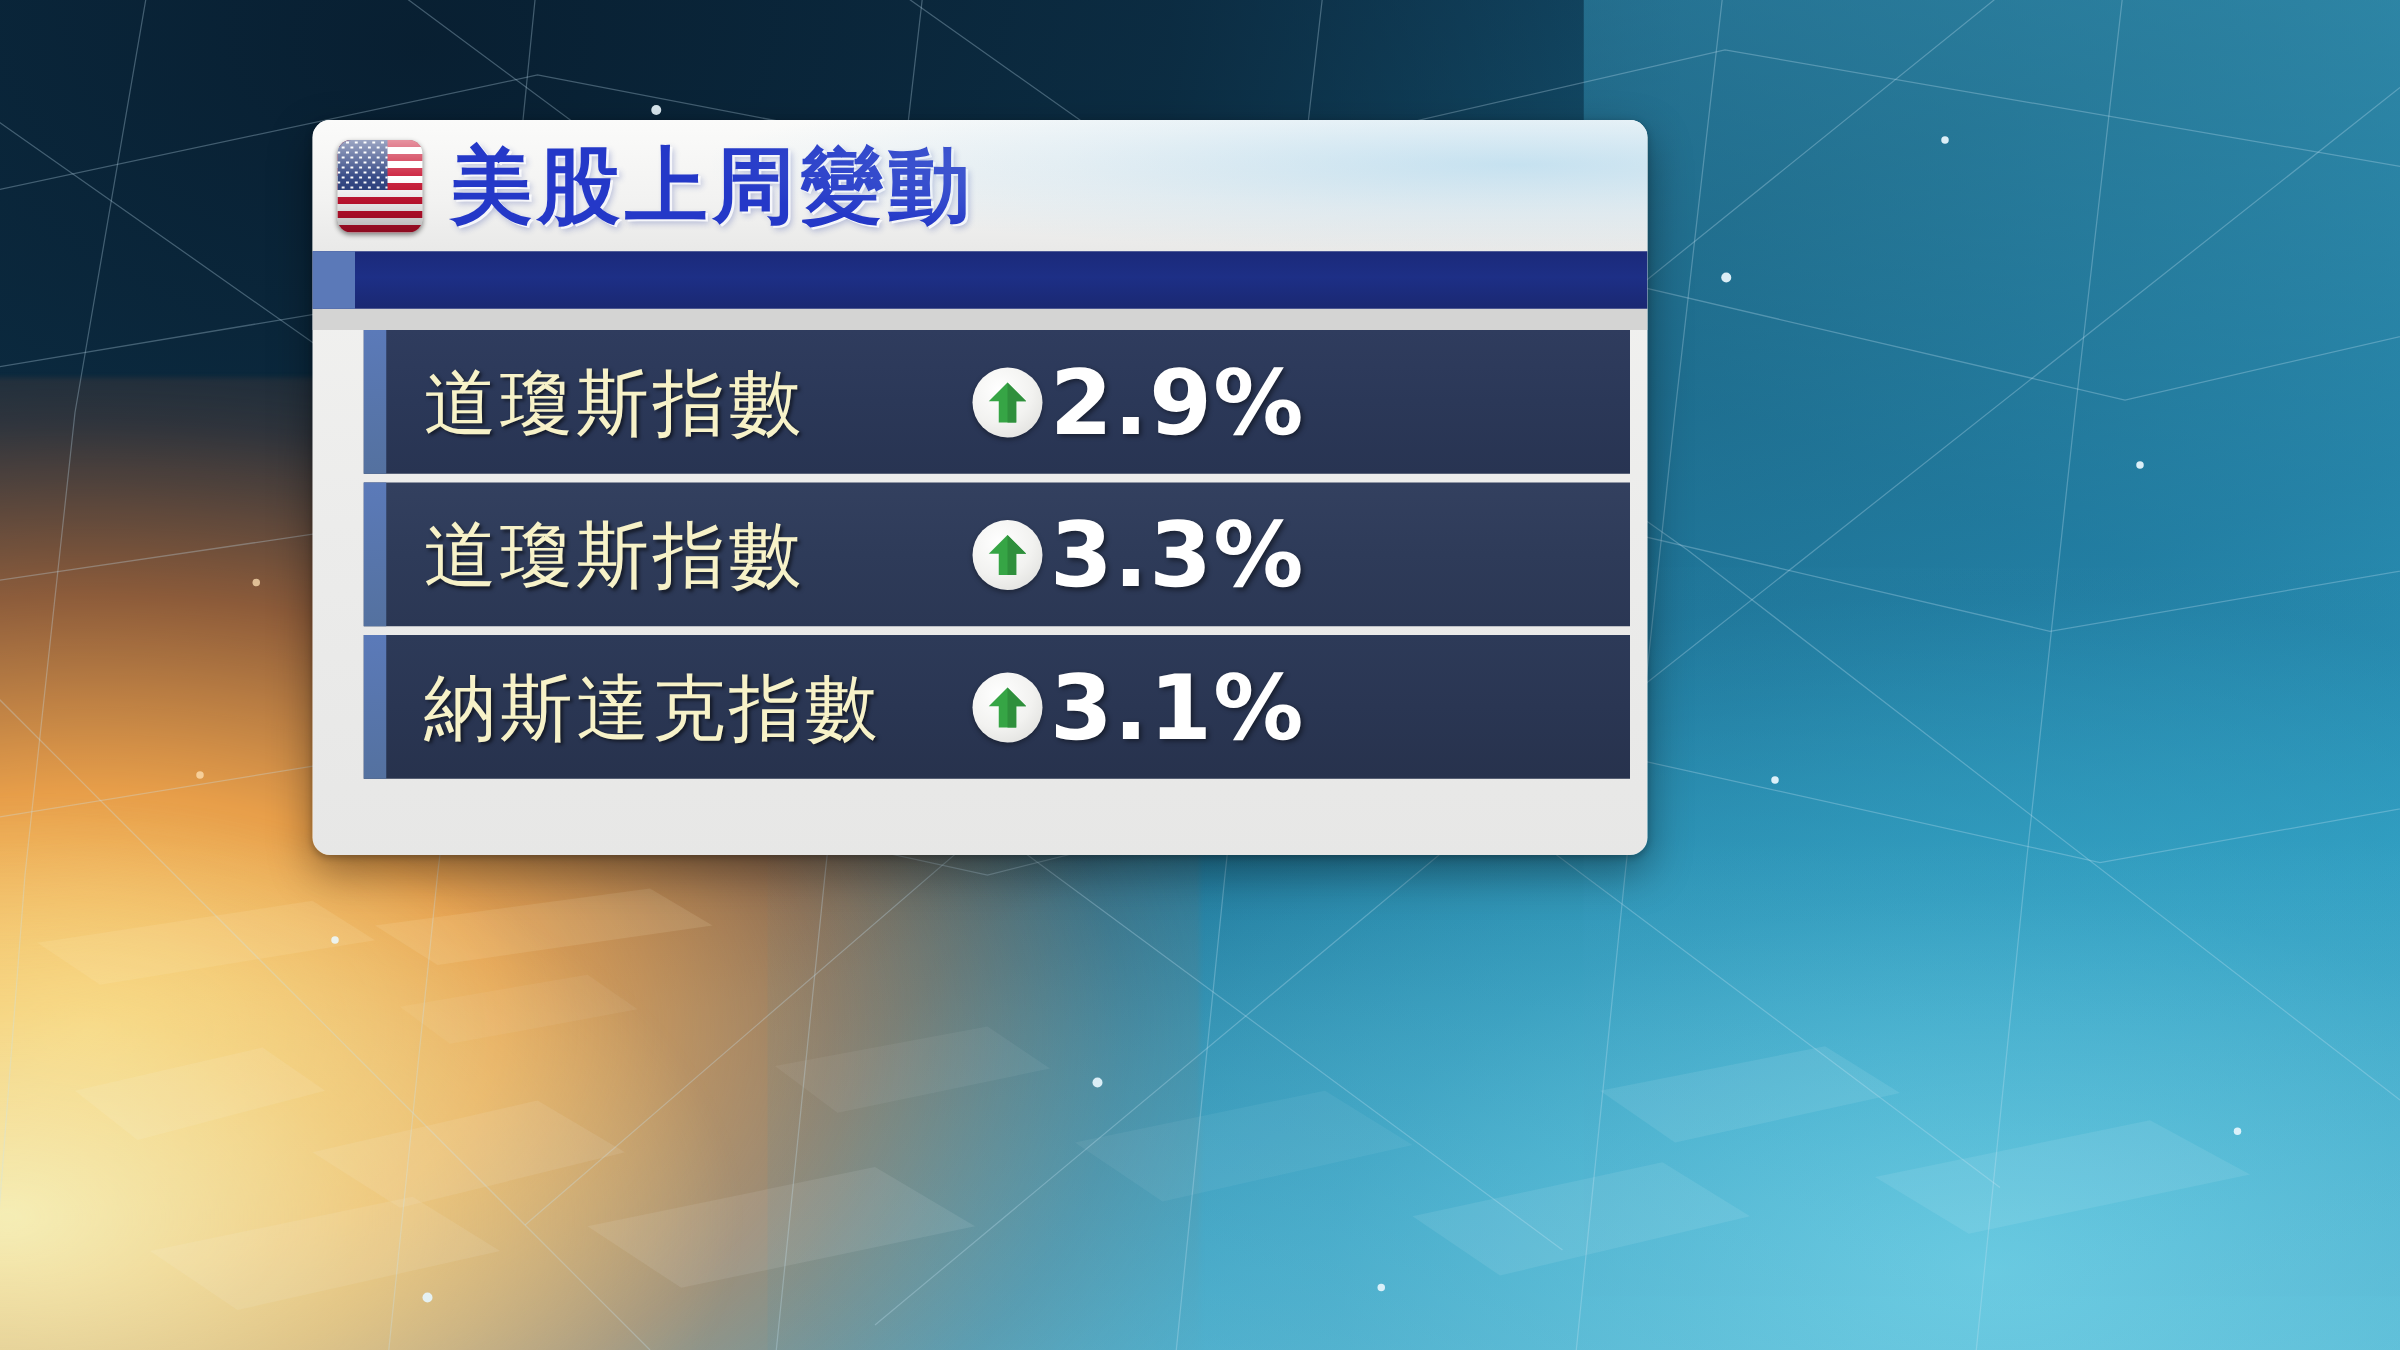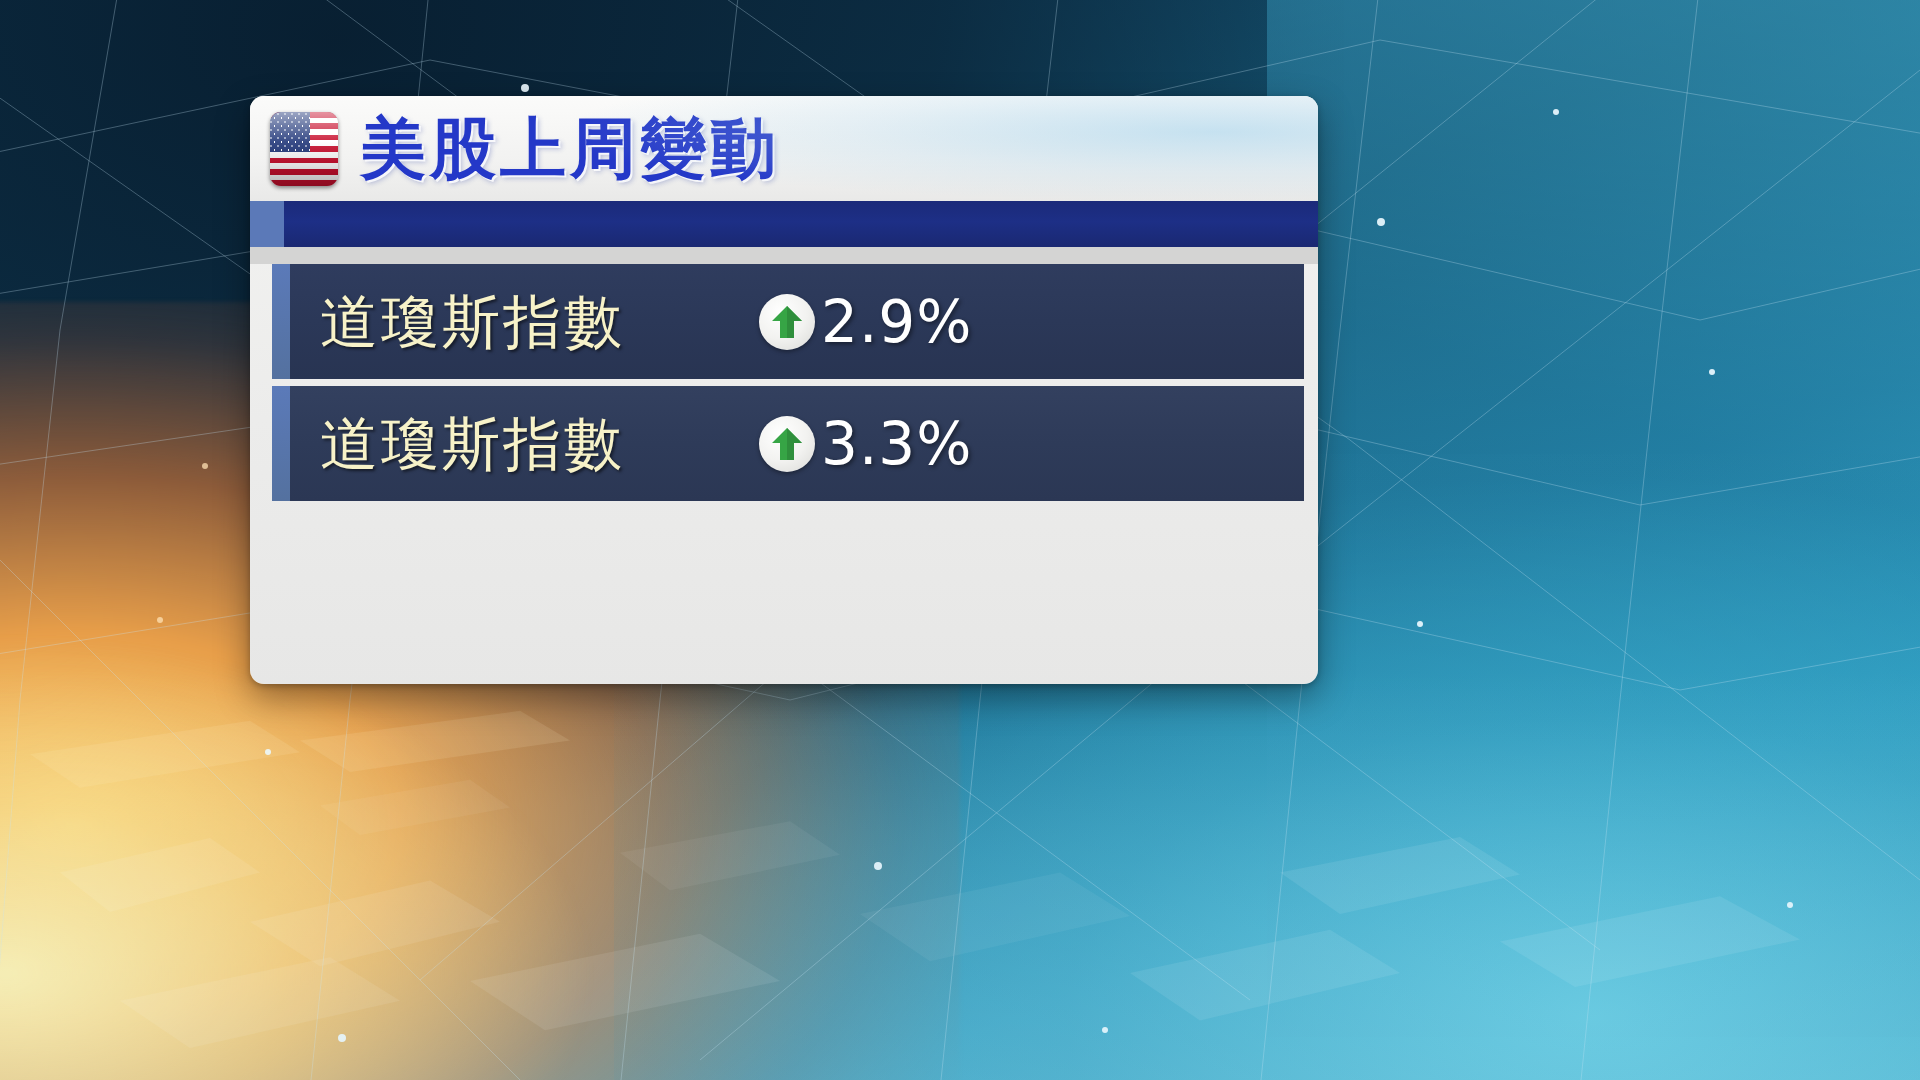--- a/index.html
+++ b/index.html
@@ -112,21 +112,21 @@
     background:linear-gradient(to bottom,#1b2a7a 0%,#1d2f86 45%,#1a2872 100%);
     display:flex;align-items:stretch;
   }
   .navy-band .tab{width:34px;background:#5b79b8;}
   .navy-band .band-rest{flex:1;}
 
   
   .gap{height:17px;background:#d4d4d3;}
 
   
-  .rows{padding:0 14px 0 22px;}
+  .rows{padding:0 14px 0 41px;}
 
   .row{
     position:relative;
     height:115px;
     display:flex;align-items:center;
     background:linear-gradient(to bottom,#2f3c5e 0%,#2b3858 50%,#283452 100%);
     margin-bottom:7px;
   }
   .row .accent{
     position:absolute;left:0;top:0;bottom:0;width:18px;
@@ -149,21 +149,21 @@
     display:flex;align-items:center;gap:6px;
   }
   .arrow-badge{
     width:56px;height:56px;border-radius:50%;
     background:radial-gradient(circle at 38% 32%, #ffffff 0%, #f2f2f0 52%, #d9d9d6 100%);
     box-shadow:0 2px 4px rgba(0,0,0,0.35);
     display:flex;align-items:center;justify-content:center;flex:0 0 auto;
   }
   .arrow-badge svg{display:block;}
   .pct{
-    font-size:58px;line-height:1;color:#ffffff;font-weight:400;
+    font-size:72px;line-height:1;color:#ffffff;font-weight:700;
     letter-spacing:1px;
     text-shadow:2px 2px 4px rgba(0,0,0,0.45);
     white-space:nowrap;
   }
 </style>
 </head>
 <body>
 
 <div id="stage">
 
@@ -280,18 +280,31 @@
           <div class="arrow-badge">
             <svg width="34" height="36" viewBox="0 0 34 36" aria-hidden="true">
               <path d="M17 2 L32 17 L24 17 L24 34 L10 34 L10 17 L2 17 Z" fill="#36a545"></path>
               <path d="M17 2 L32 17 L24 17 L24 34 L17 34 Z" fill="#2f8f3c"></path>
             </svg>
           </div>
           <div class="pct">3.3%</div>
         </div>
       </div>
 
+      <div class="row r3">
+        <div class="accent"></div>
+        <div class="row-label">納斯達克指數</div>
+        <div class="row-value">
+          <div class="arrow-badge">
+            <svg width="34" height="36" viewBox="0 0 34 36" aria-hidden="true">
+              <path d="M17 2 L32 17 L24 17 L24 34 L10 34 L10 17 L2 17 Z" fill="#36a545"></path>
+              <path d="M17 2 L32 17 L24 17 L24 34 L17 34 Z" fill="#2f8f3c"></path>
+            </svg>
+          </div>
+          <div class="pct">3.1%</div>
+        </div>
+      </div>
 
     </div>
   </div>
 
   <div class="bg-floor"></div>
 </div>
 
 </body></html>

